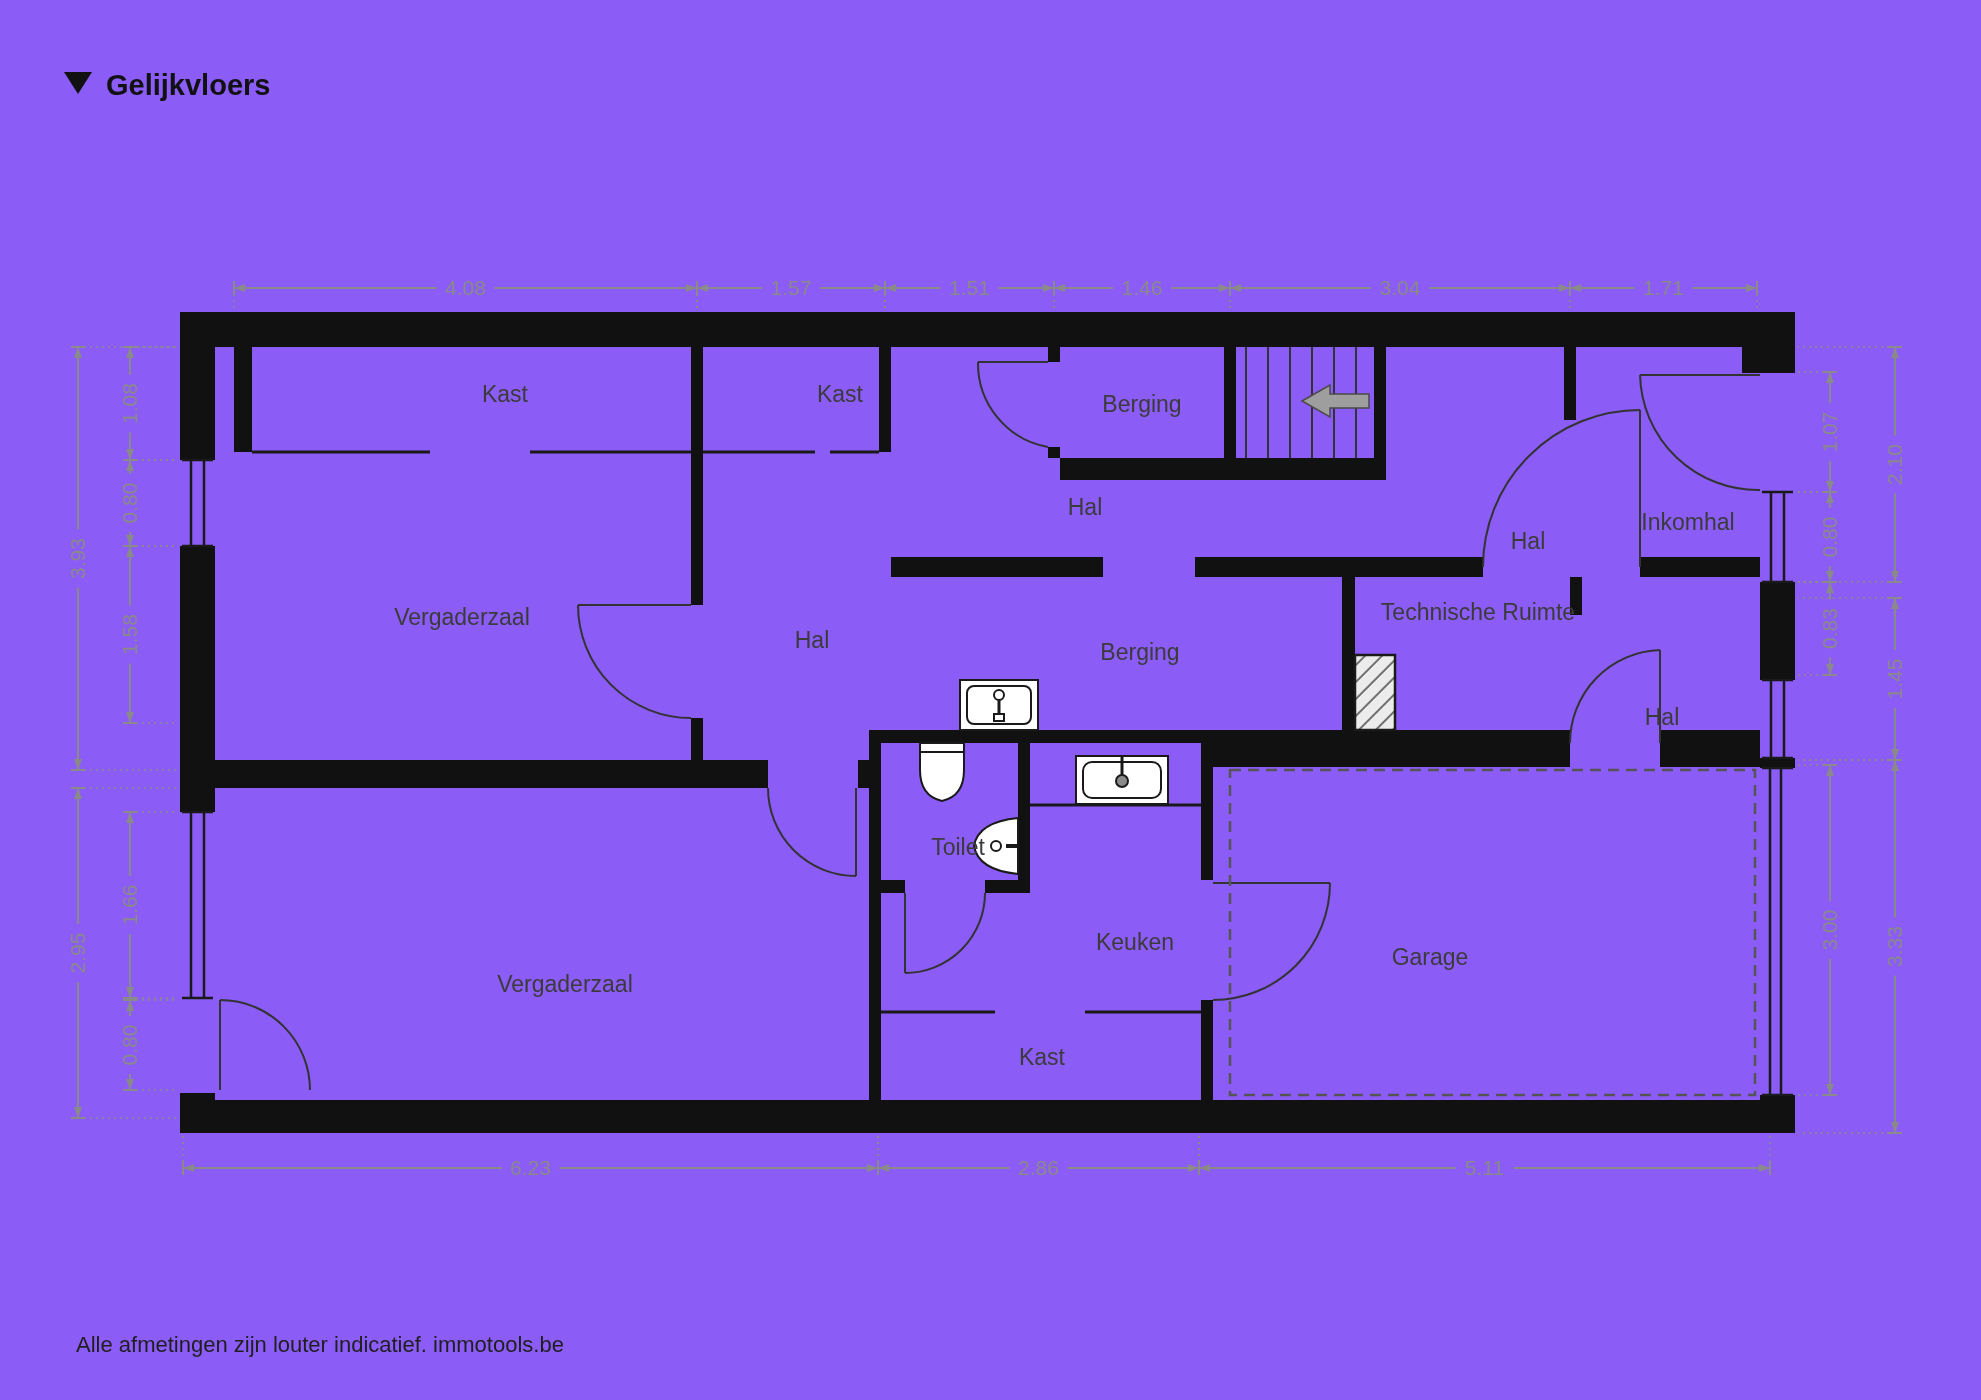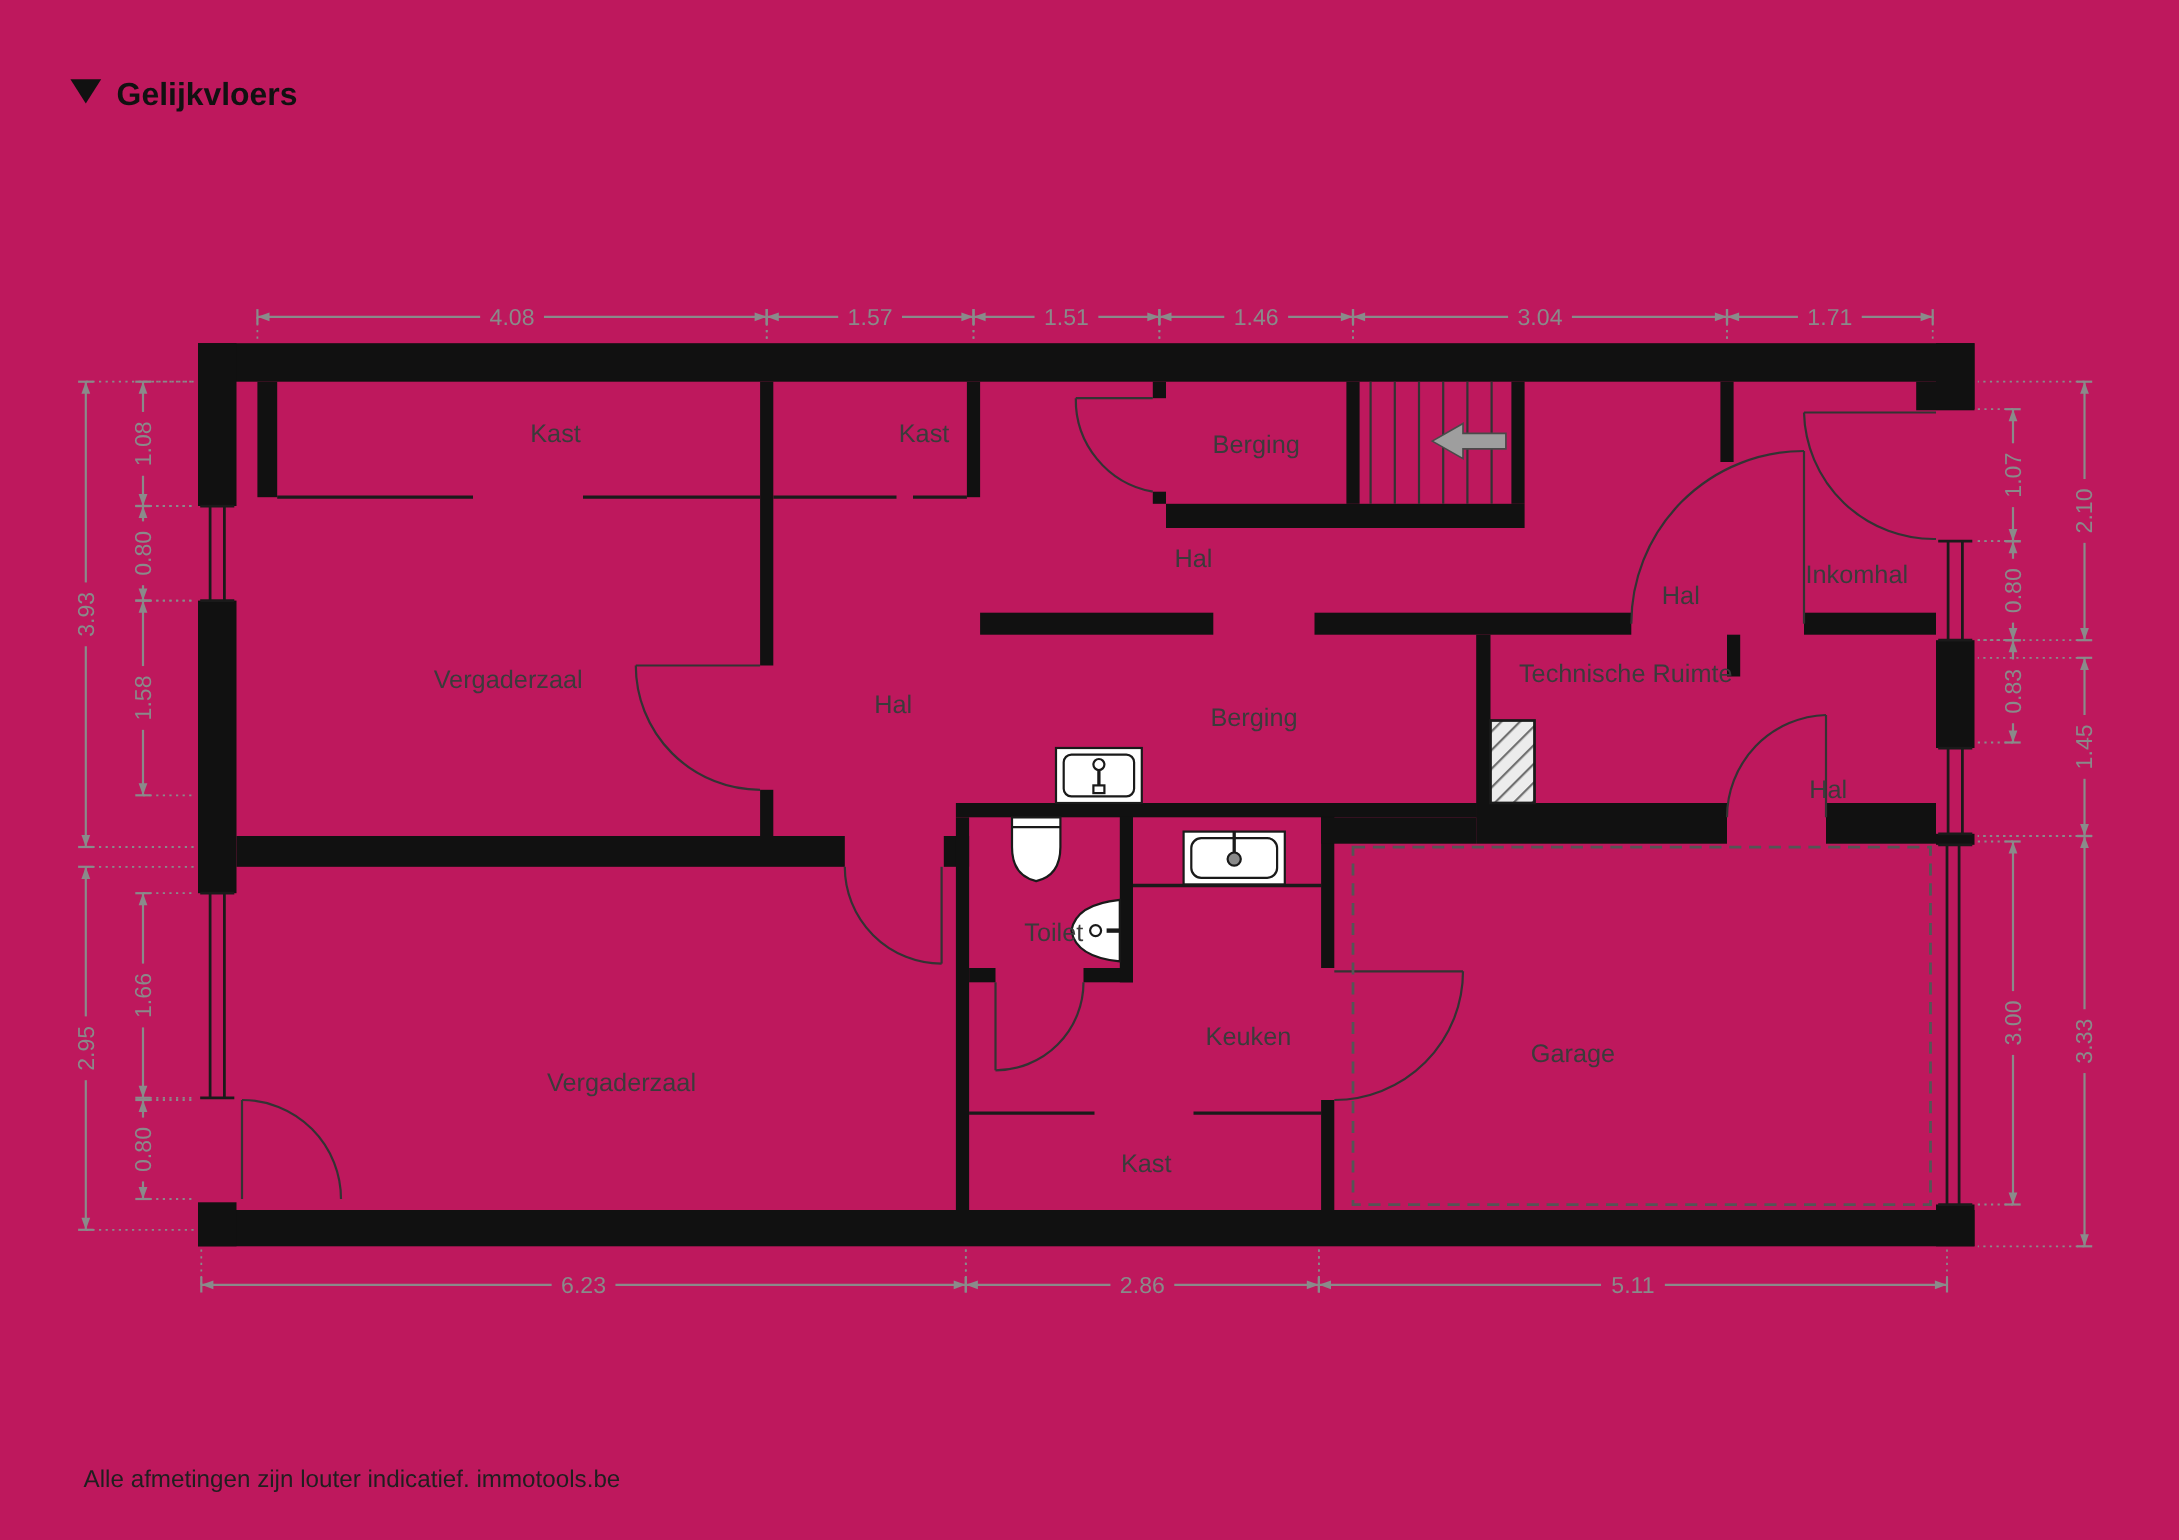--- a/index.html
+++ b/index.html
@@ -1,16 +1,16 @@
 <!DOCTYPE html>
 <html><head>
 <meta charset="utf-8">
 <style>
   html,body{margin:0;padding:0;background:#ffffff;}
-  .page{position:relative;width:1981px;height:1400px;background:#be185d;overflow:hidden;
+  .page{position:relative;width:1981px;height:1400px;background:#8b5cf6;overflow:hidden;
         font-family:"Liberation Sans", sans-serif;}
   svg{display:block;}
   text{font-family:"Liberation Sans", sans-serif;}
   .room-label{fill:#3b3b3b;font-size:23px;}
   .dim-label{fill:#8a8a8a;font-size:21px;}
   .title-text{fill:#111;font-size:29px;font-weight:bold;}
   .footer-text{fill:#1f1f1f;font-size:22px;}
 </style>
 </head>
 <body>

